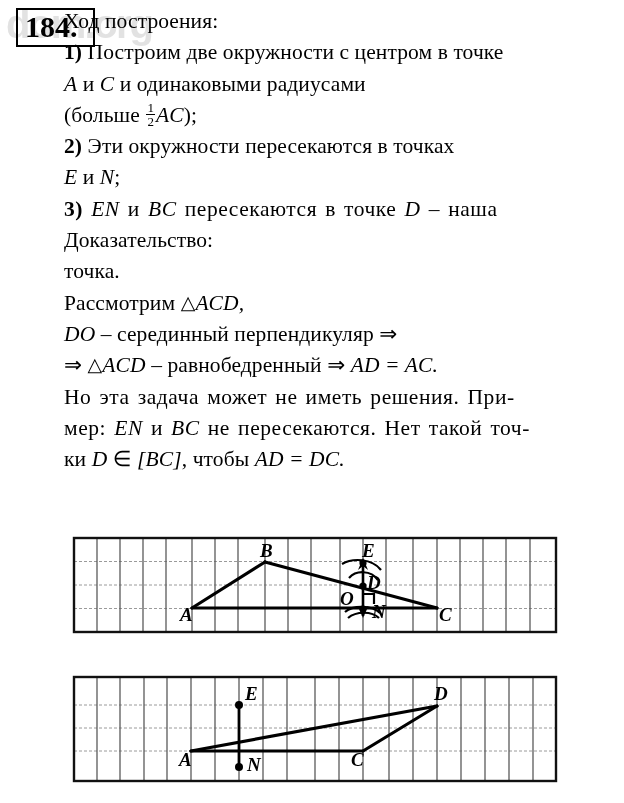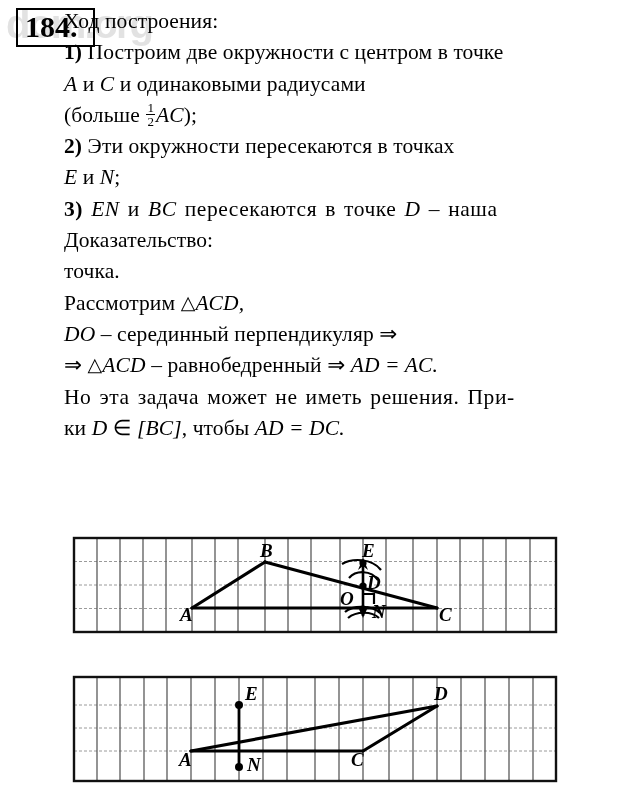--- a/index.html
+++ b/index.html
@@ -163,20 +163,27 @@
       <span>⇒</span>
       <span class="tri">△</span><span class="it">ACD</span>
       <span>– равнобедренный ⇒</span>
       <span class="it">AD = AC.</span>
     </div>
 
     <div class="line just">
       <span>Но эта задача может не иметь решения. При-</span>
     </div>
 
+    <div class="line just">
+      <span>мер:</span>
+      <span class="it">EN</span>
+      <span>и</span>
+      <span class="it">BC</span>
+      <span>не пересекаются. Нет такой точ-</span>
+    </div>
 
     <div class="line">
       <span>ки</span>
       <span class="it">D</span>
       <span>∈</span>
       <span class="it">[BC]</span><span>, чтобы</span>
       <span class="it">AD = DC.</span>
     </div>
 
   </div>

